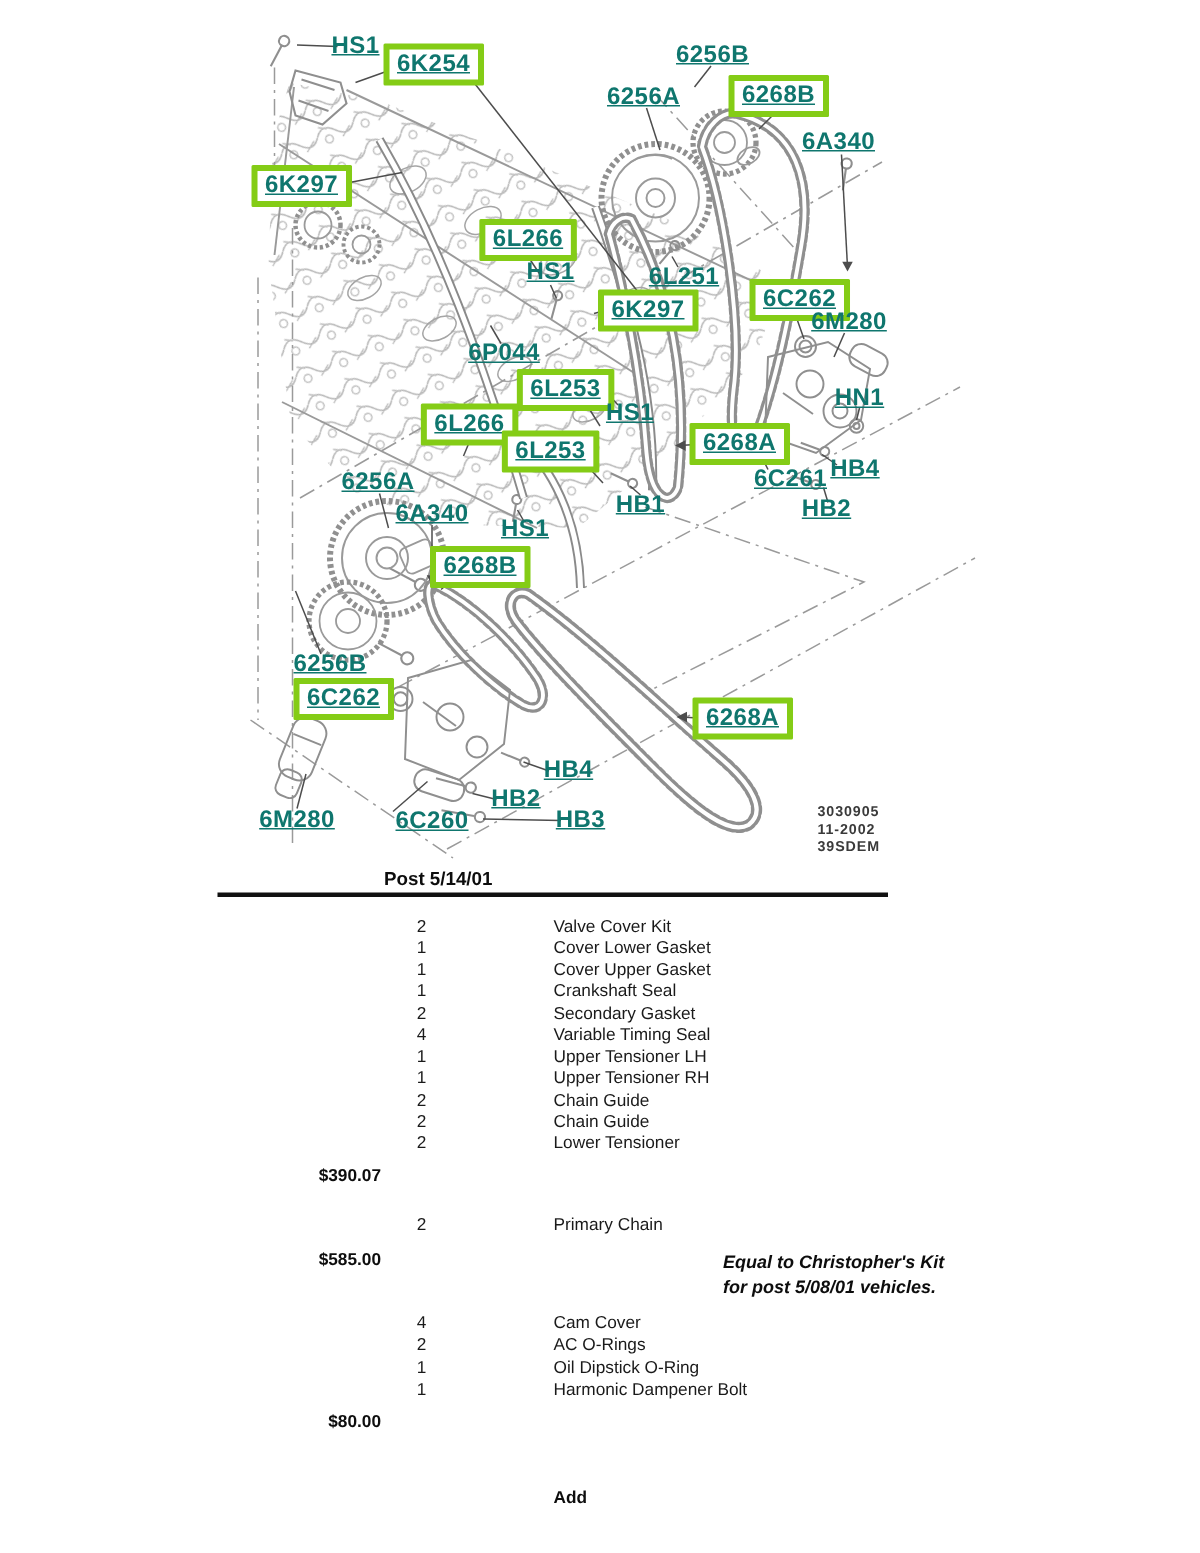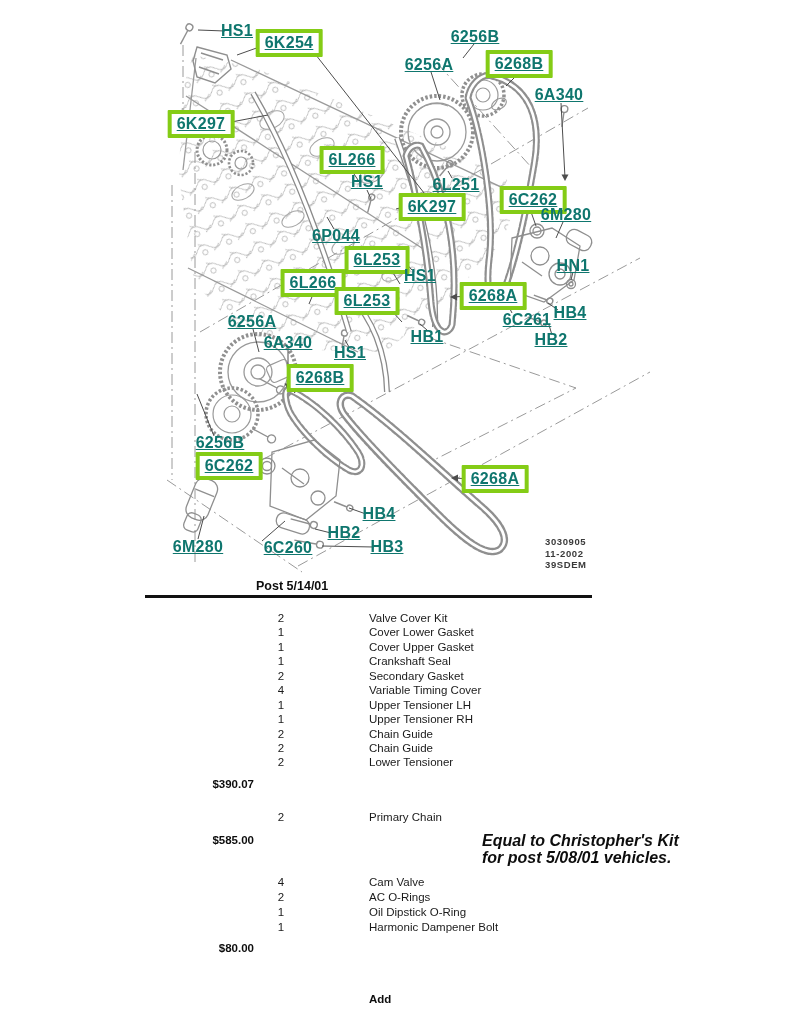--- a/index.html
+++ b/index.html
@@ -33,21 +33,21 @@
   .row{position:relative;height:14.45px;line-height:14.45px;}
   #g3-items .row{height:15px;line-height:15px;}
   .qty{position:absolute;left:268px;width:26px;text-align:center;}
   .desc{position:absolute;left:369px;white-space:nowrap;}
   .price{position:absolute;left:194px;width:60px;text-align:right;font-weight:bold;color:#0d0d0d;}
   #price-1{top:778px;}
   #price-2{top:834px;}
   #price-3{top:942px;}
   #kit-note{
     position:absolute;left:482px;top:833px;width:220px;
-    font-weight:bold;font-style:italic;font-size:16px;line-height:16.8px;color:#0d0d0d;
+    font-weight:bold;font-style:italic;font-size:12px;line-height:16.8px;color:#0d0d0d;
   }
   #add-label{position:absolute;left:369px;top:993px;font-weight:bold;color:#0d0d0d;}
 </style>
 </head>
 <body>
 
 <div id="diagram">
   <svg width="800" height="575" viewBox="0 0 800 575">
     <defs>
       <pattern id="engart" width="26" height="20" patternUnits="userSpaceOnUse" patternTransform="rotate(-24)">
@@ -345,21 +345,21 @@
       <div class="row">
         <span class="qty">1</span>
         <span class="desc">Crankshaft Seal</span>
       </div>
       <div class="row">
         <span class="qty">2</span>
         <span class="desc">Secondary Gasket</span>
       </div>
       <div class="row">
         <span class="qty">4</span>
-        <span class="desc">Variable Timing Cover</span>
+        <span class="desc">Variable Timing Seal</span>
       </div>
       <div class="row">
         <span class="qty">1</span>
         <span class="desc">Upper Tensioner LH</span>
       </div>
       <div class="row">
         <span class="qty">1</span>
         <span class="desc">Upper Tensioner RH</span>
       </div>
       <div class="row">
@@ -385,21 +385,21 @@
     </div>
   <div id="price-2" class="price">$585.00</div>
   <div id="kit-note">
     <div>Equal to Christopher's Kit</div>
     <div>for post 5/08/01 vehicles.</div>
   </div>
 
   <div id="g3-items" class="items">
       <div class="row">
         <span class="qty">4</span>
-        <span class="desc">Cam Valve</span>
+        <span class="desc">Cam Cover</span>
       </div>
       <div class="row">
         <span class="qty">2</span>
         <span class="desc">AC O-Rings</span>
       </div>
       <div class="row">
         <span class="qty">1</span>
         <span class="desc">Oil Dipstick O-Ring</span>
       </div>
       <div class="row">

